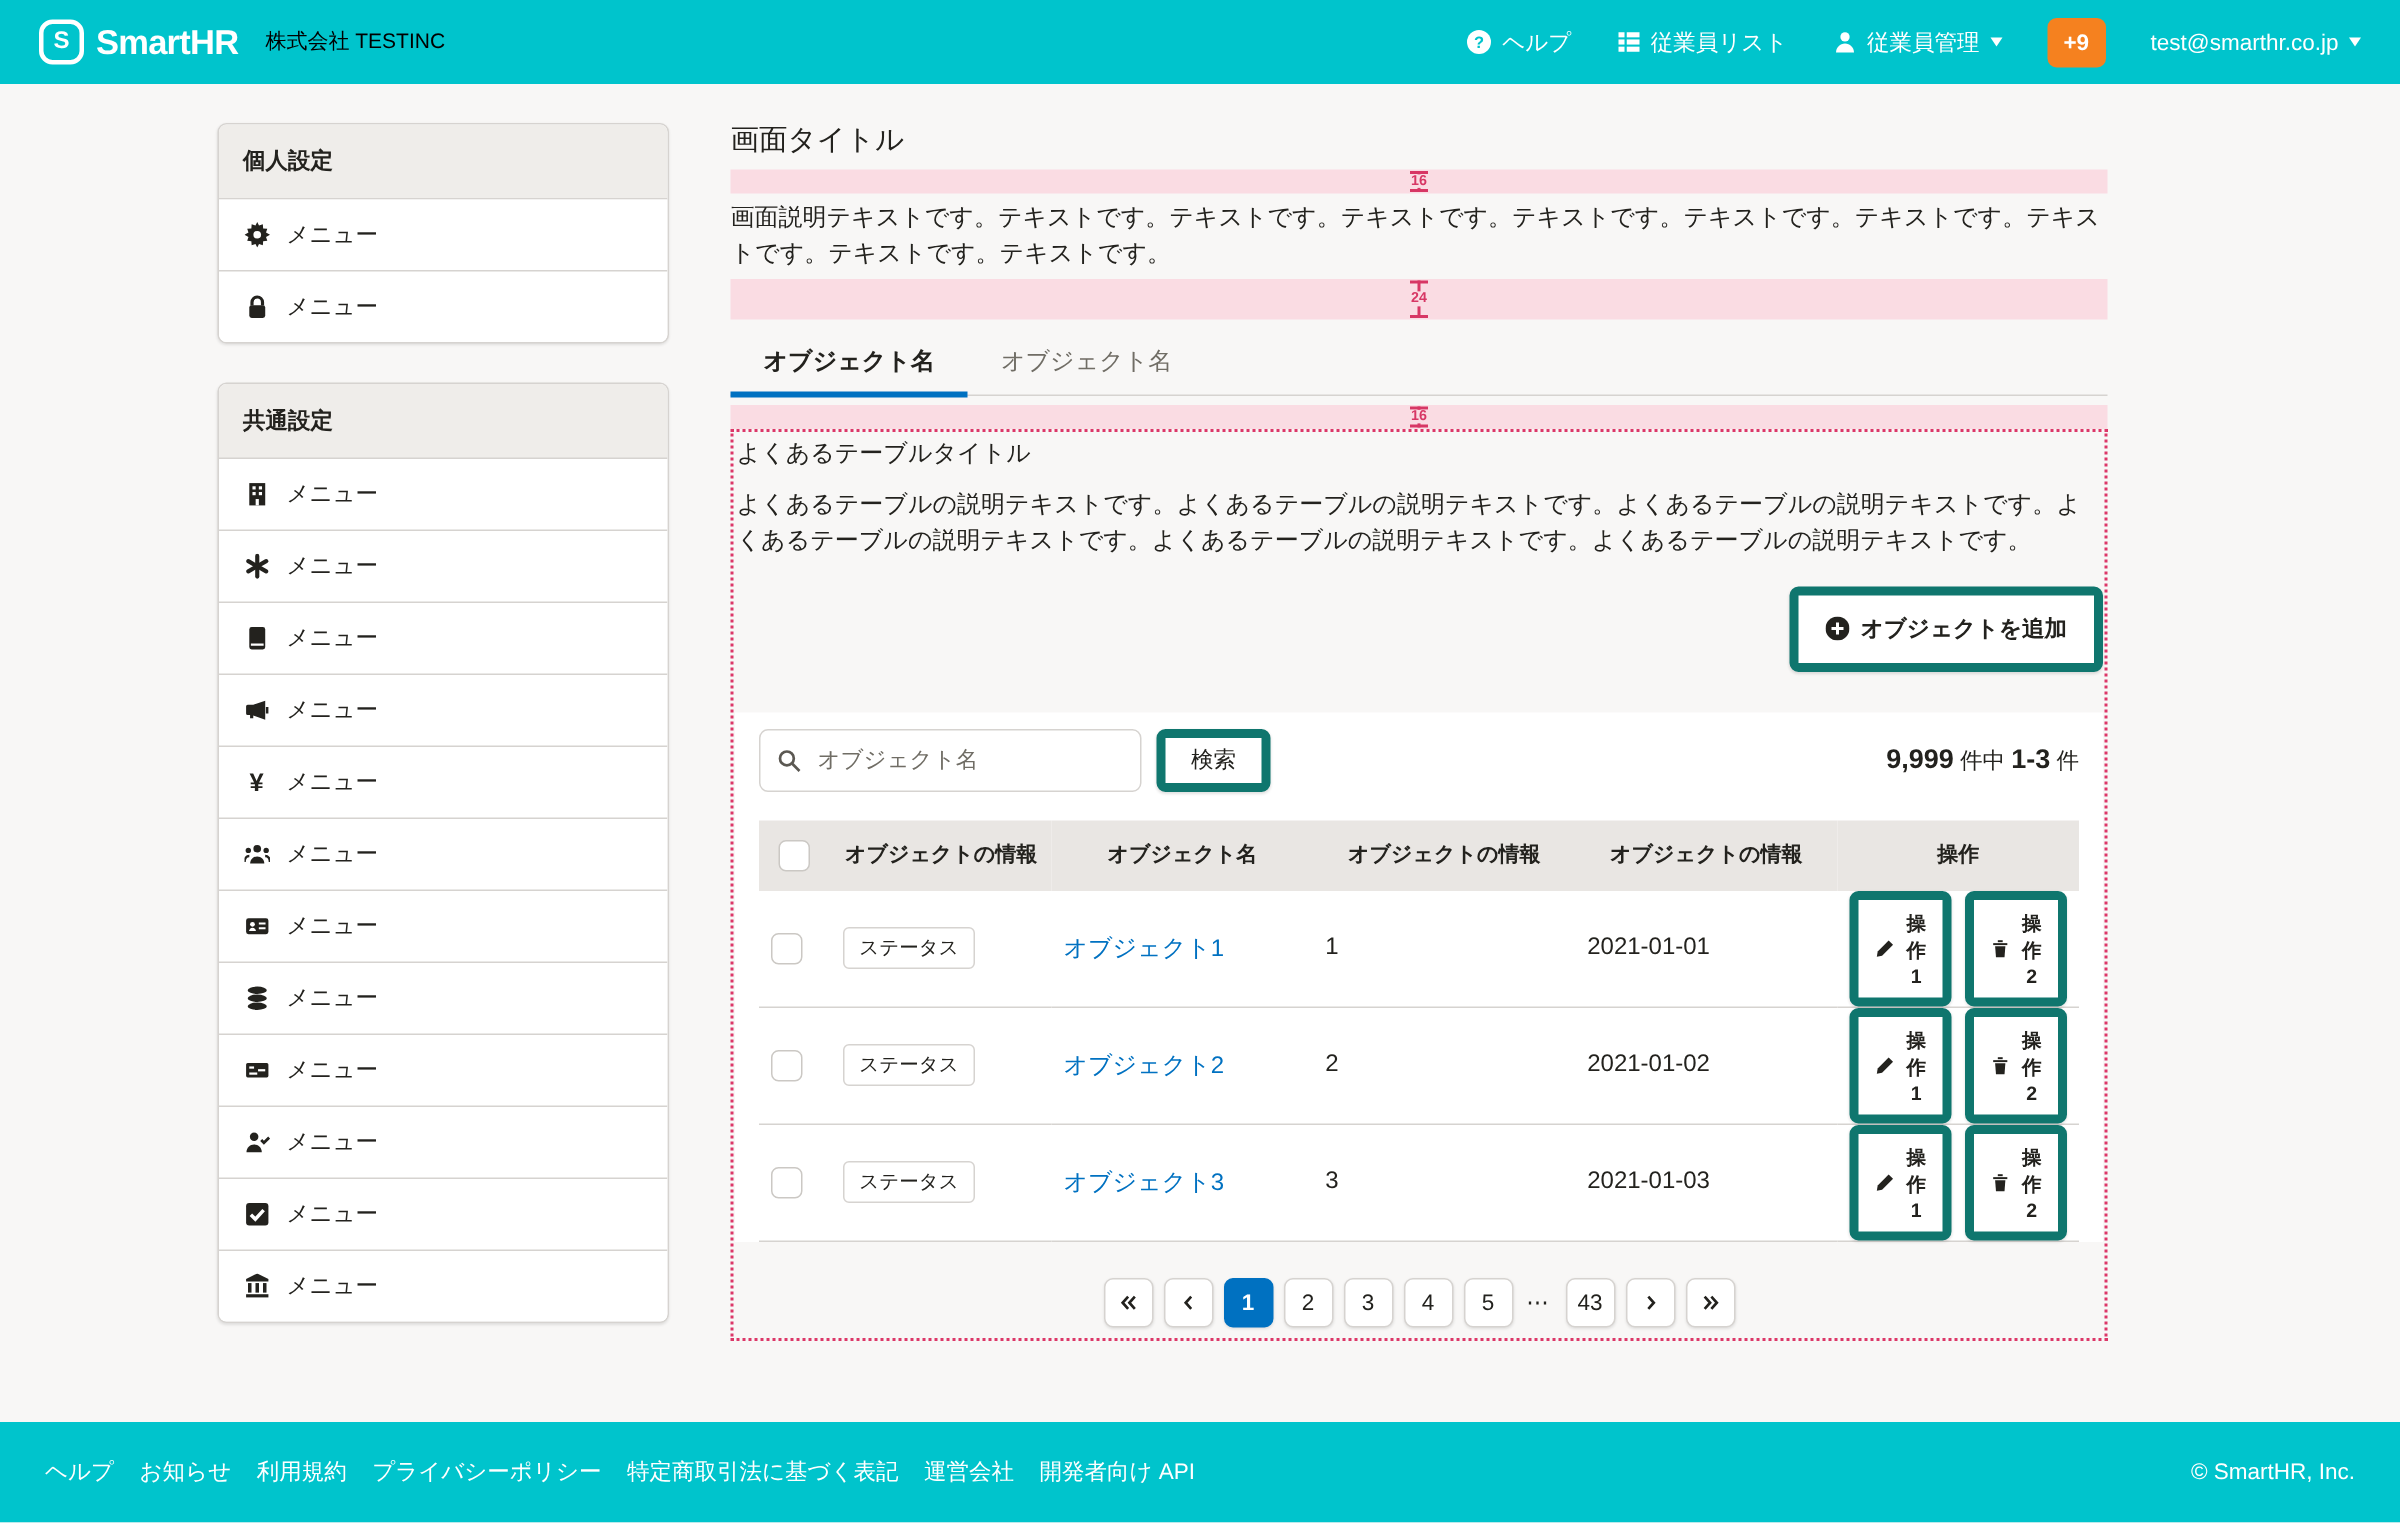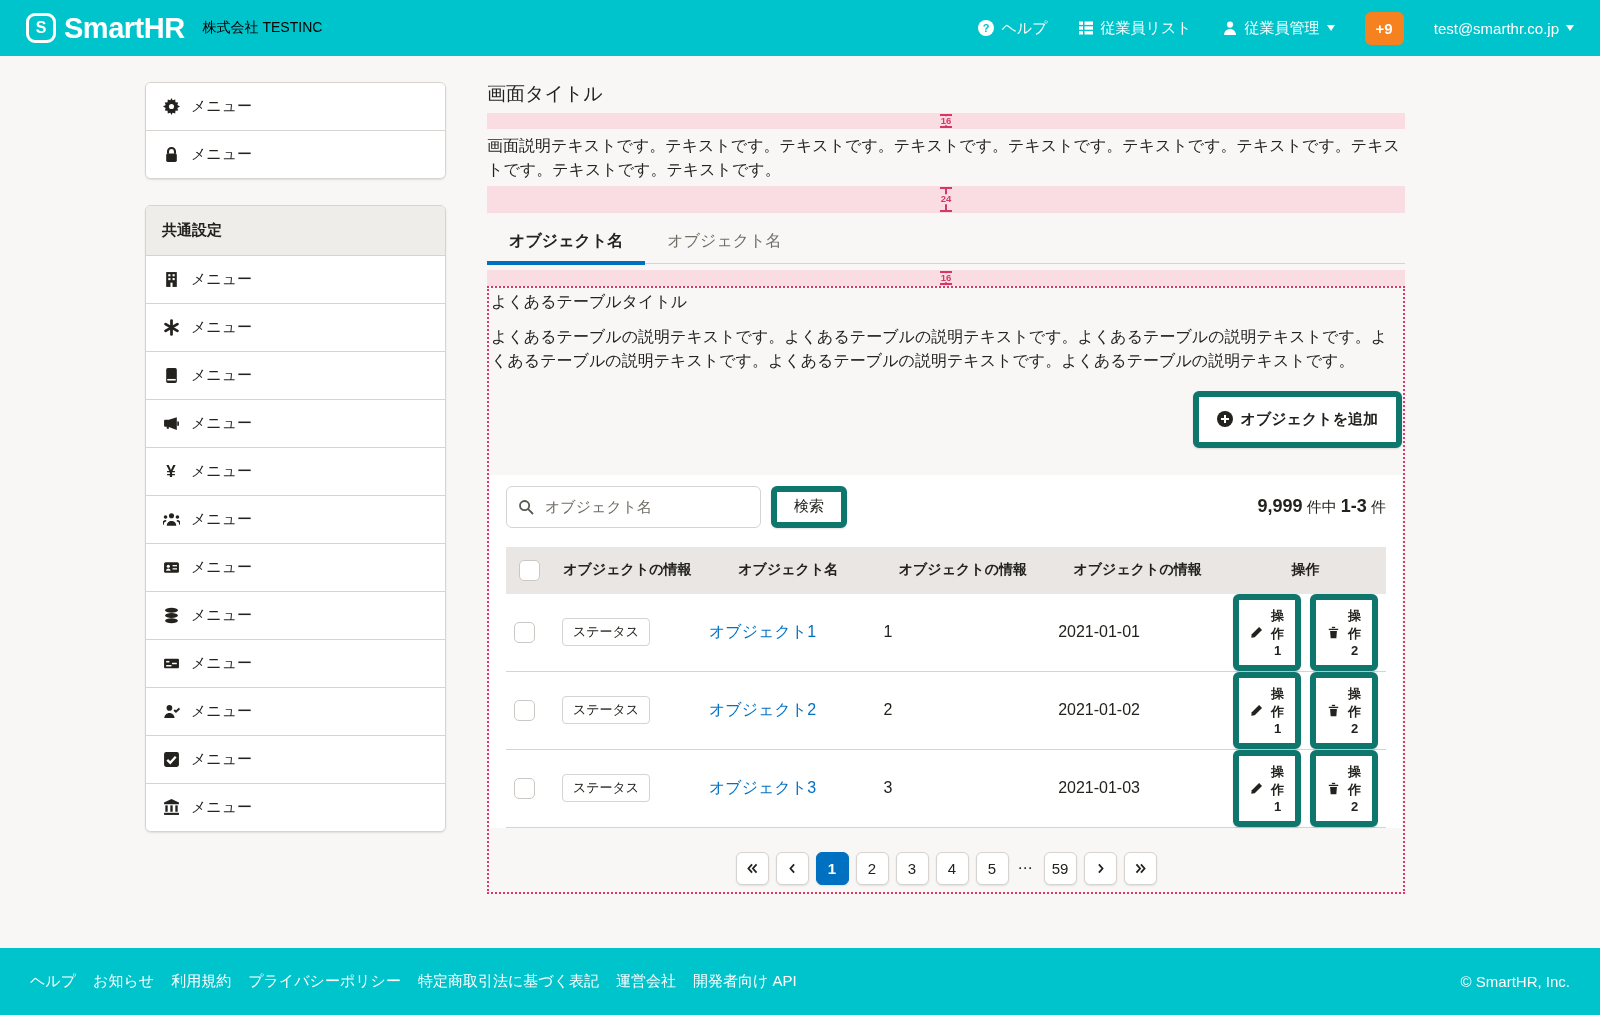--- a/index.html
+++ b/index.html
@@ -6,21 +6,21 @@
   html,body { width:1600px; height:1015px; }
   body {
     font-family: "Liberation Sans", "DejaVu Sans", sans-serif;
     color:#23221e; background:#f8f7f6; overflow:hidden;
   }
   .app { width:1600px; height:1015px; display:flex; flex-direction:column; }
 
   
   .hdr { height:56px; background:#00c4cc; display:flex; align-items:center; padding:0 26px; flex:0 0 auto; }
   .logo-mark { width:30px; height:30px; border:3px solid #fff; border-radius:9px; display:flex; align-items:center; justify-content:center; color:#fff; font-weight:800; font-size:16px; }
-  .logo-text { color:#fff; font-size:29px; font-weight:800; letter-spacing:-0.5px; margin-left:8px; }
+  .logo-text { color:#fff; font-size:23px; font-weight:800; letter-spacing:-0.5px; margin-left:8px; }
   .company { color:#000000; font-size:14px; margin-left:18px; }
   .hdr-nav { margin-left:auto; display:flex; align-items:center; gap:30px; }
   .hdr-item { display:flex; align-items:center; gap:7px; color:#fff; font-size:15px; cursor:pointer; white-space:nowrap; }
   .caret { width:0; height:0; border-left:4.5px solid transparent; border-right:4.5px solid transparent; border-top:6px solid #fff; display:inline-block; }
   .plus-badge { background:#f5811f; color:#fff; font-weight:700; font-size:15px; border-radius:6px; padding:9px 11px; line-height:1; }
   .hdr-icon { display:inline-flex; }
 
   
   .content { flex:1 1 auto; display:flex; background:#f8f7f6; }
   .sidebar { width:301px; margin:26px 0 0 145px; flex:0 0 auto; }
@@ -139,20 +139,21 @@
         <span>test@smarthr.co.jp</span>
         <span class="caret"></span>
       </span>
     </div>
   </div>
 
   <div class="content">
 
     <div class="sidebar">
       <div class="side-card">
+        <div class="side-head">個人設定</div>
         <div class="side-item">
           <span class="sicon">
               <svg viewBox="0 0 16 16" fill="#23221e">
                 <path d="M8 0l1.1 2.2 2.4-.8.2 2.6 2.6.2-.8 2.4L16 8l-2.5 1.4.8 2.4-2.6.2-.2 2.6-2.4-.8L8 16l-1.1-2.2-2.4.8-.2-2.6-2.6-.2.8-2.4L0 8l2.5-1.4-.8-2.4 2.6-.2.2-2.6 2.4.8z"></path>
                 <circle cx="8" cy="8" r="2.4" fill="#fff"></circle>
               </svg>
             </span>
           <span>メニュー</span>
         </div>
         <div class="side-item">
@@ -497,21 +498,21 @@
                   <polyline points="10,3 5.5,8 10,13"></polyline>
                 </svg>
               </span>
             </button>
           <button class="page-btn active">1</button>
           <button class="page-btn">2</button>
           <button class="page-btn">3</button>
           <button class="page-btn">4</button>
           <button class="page-btn">5</button>
           <span class="page-ellipsis">⋯</span>
-          <button class="page-btn">59</button>
+          <button class="page-btn">43</button>
           <button class="page-btn">
               <span style="display:inline-flex;">
                 <svg viewBox="0 0 16 16" fill="none" stroke="#23221e" stroke-width="2.2">
                   <polyline points="6,3 10.5,8 6,13"></polyline>
                 </svg>
               </span>
             </button>
           <button class="page-btn">
               <span style="display:inline-flex;">
                 <svg viewBox="0 0 16 16" fill="none" stroke="#23221e" stroke-width="2.2">

